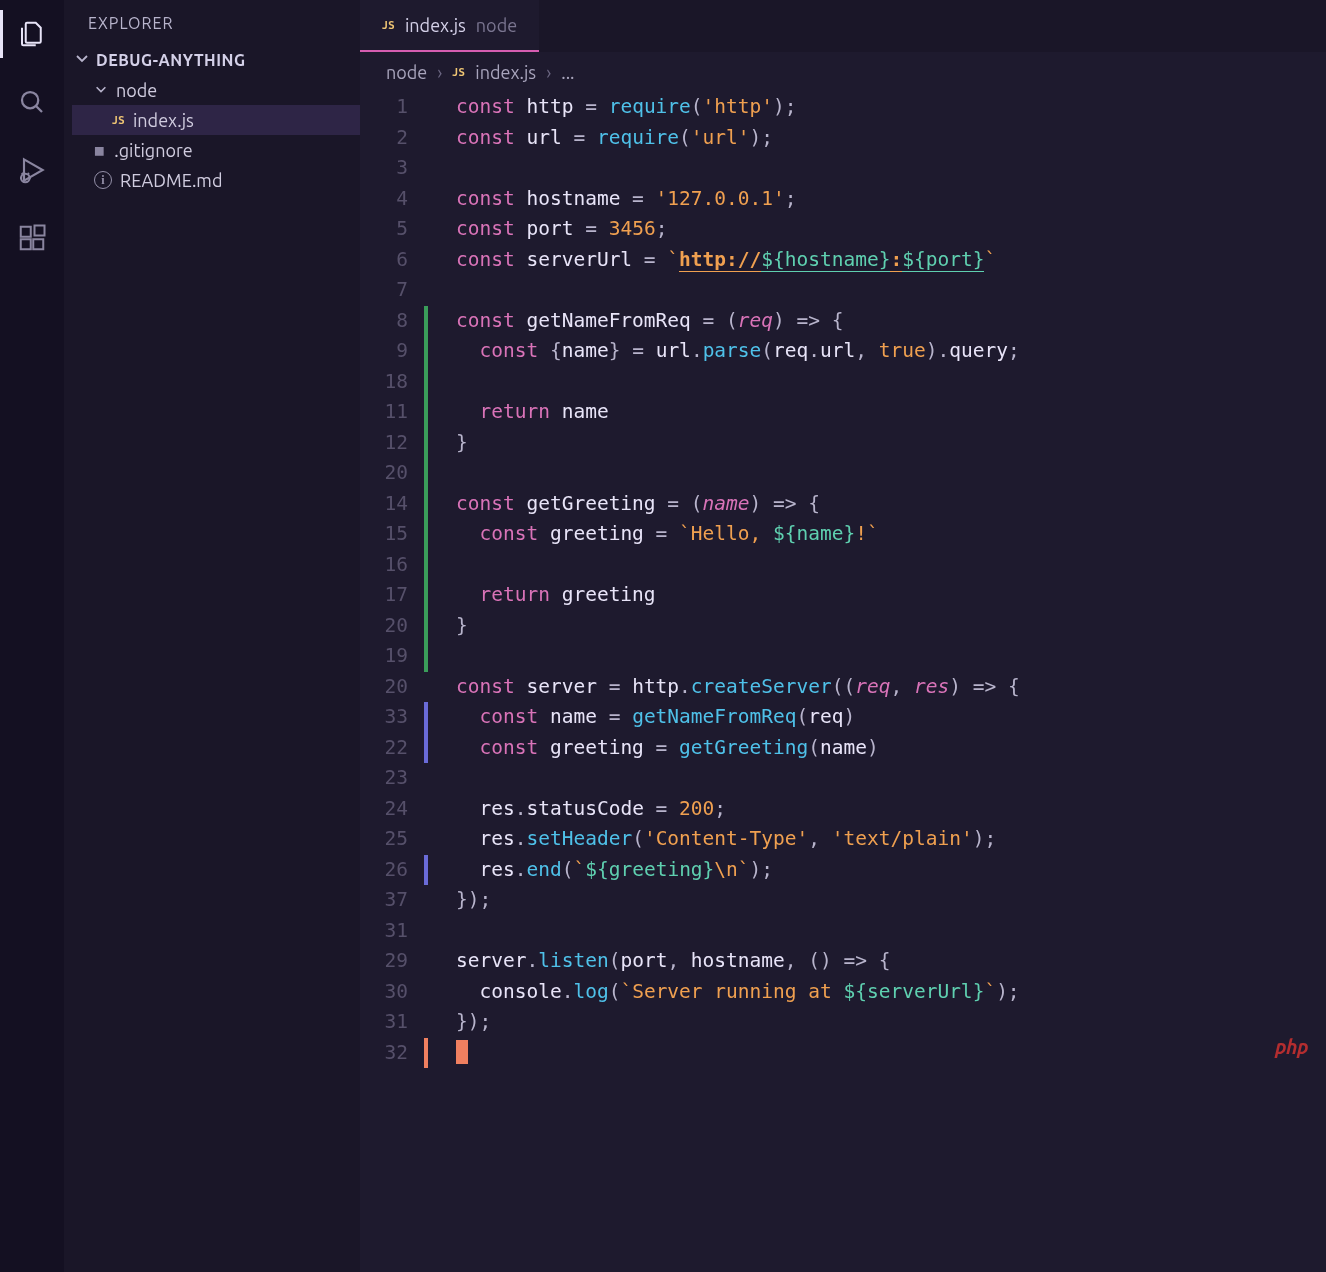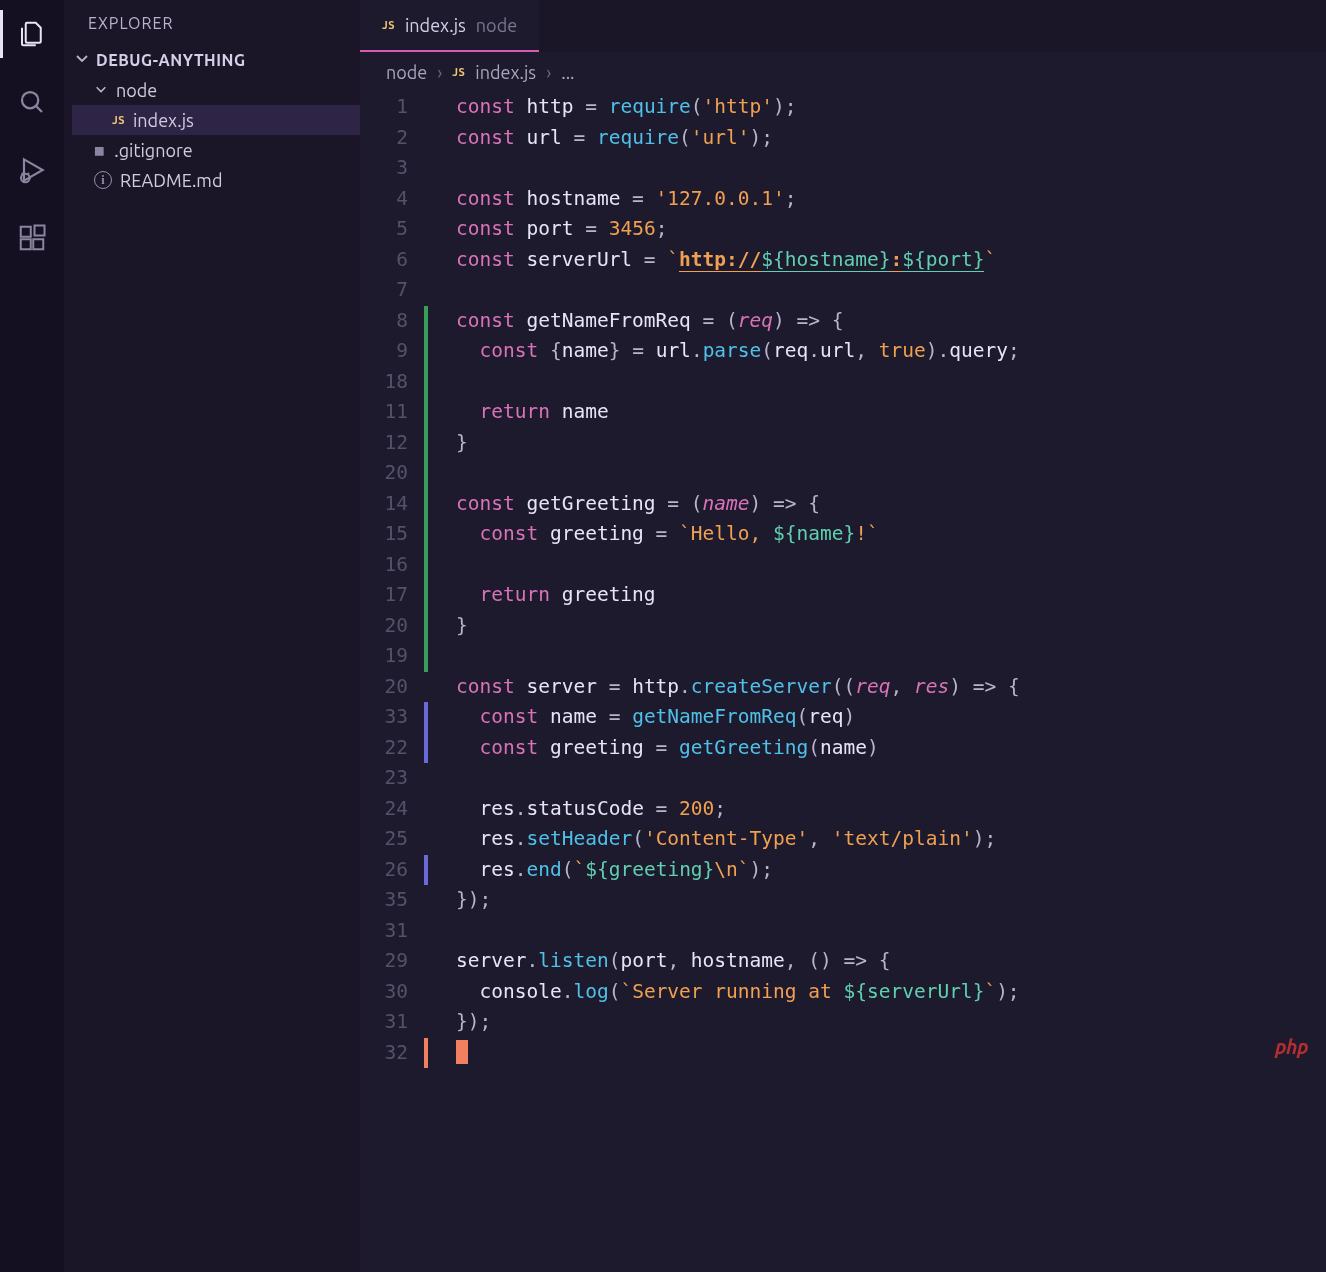--- a/index.html
+++ b/index.html
@@ -304,21 +304,21 @@
         <div class="ln">17</div>
         <div class="ln">20</div>
         <div class="ln">19</div>
         <div class="ln">20</div>
         <div class="ln">33</div>
         <div class="ln">22</div>
         <div class="ln">23</div>
         <div class="ln">24</div>
         <div class="ln">25</div>
         <div class="ln">26</div>
-        <div class="ln">35</div>
+        <div class="ln">37</div>
         <div class="ln">31</div>
         <div class="ln">29</div>
         <div class="ln">30</div>
         <div class="ln">31</div>
         <div class="ln">32</div>
       </div>
     <div class="marks" id="marks">
         <div class="mark" style="top: 213.5px; height: 366px; background: rgb(58, 157, 90);"></div>
         <div class="mark" style="top: 610px; height: 61px; background: rgb(106, 107, 216);"></div>
         <div class="mark" style="top: 762.5px; height: 30.5px; background: rgb(106, 107, 216);"></div>

